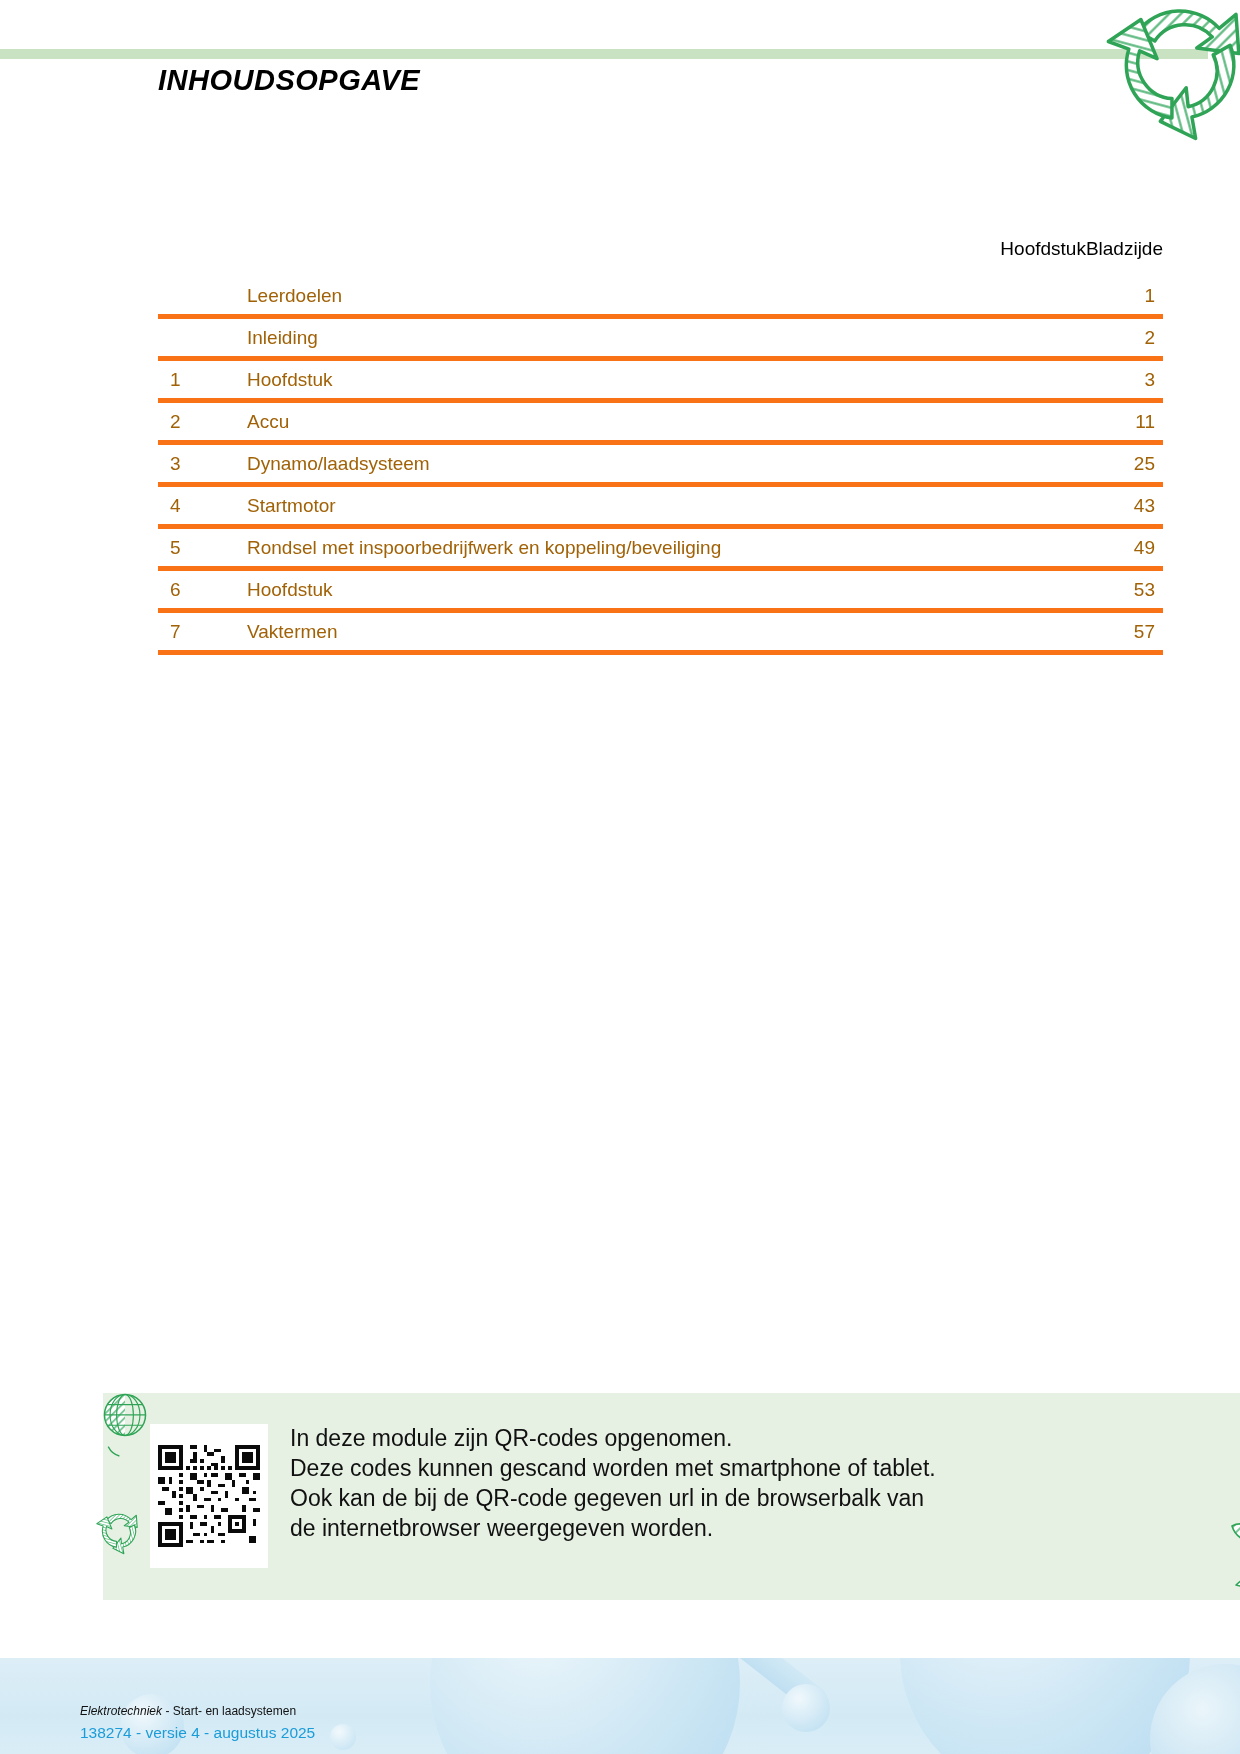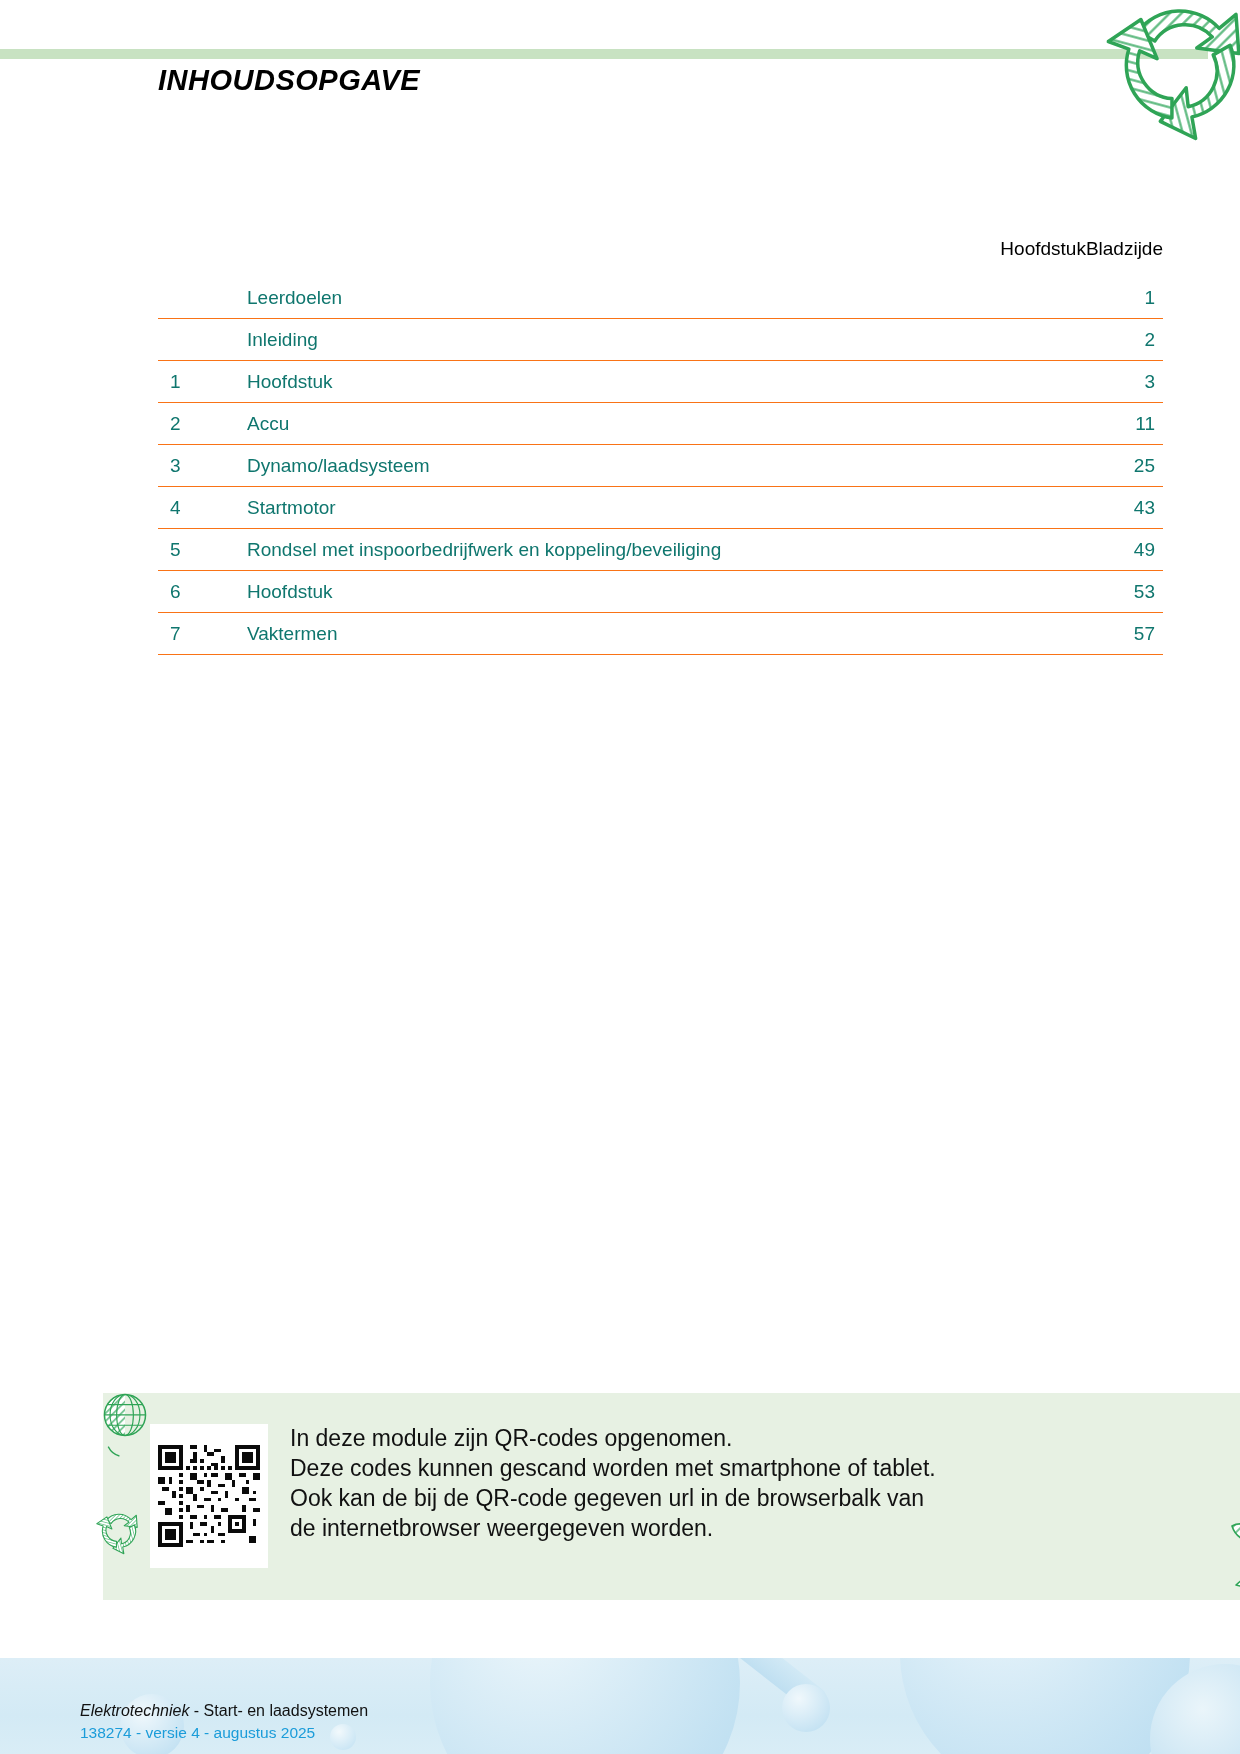--- a/index.html
+++ b/index.html
@@ -32,22 +32,22 @@
   }
 
   
   .toc { position:absolute; left:158px; top:238px; width:1005px; }
   .toc-head {
     display:flex; justify-content:flex-end;
     font-size:19px; height:39px; color:#000;
   }
   .toc-row {
     height:42px; display:flex; align-items:center;
-    border-bottom:1px solid #f97316;
-    font-size:19px; color:#0f766e;
+    border-bottom:5px solid #f97316;
+    font-size:19px; color:#a16207;
   }
   .toc-row .num   { width:89px; padding-left:12px; }
   .toc-row .title { flex:1; }
   .toc-row .pagenum { padding-right:8px; }
 
   
   .qr-box {
     position:absolute; left:103px; top:1393px;
     width:1216px; height:207px;
     background:#e7f1e3;
@@ -85,21 +85,21 @@
         background:radial-gradient(circle at 35% 30%, #eaf5fa 0%, #bfdff1 70%, #aed6ed 100%); }
   .b6 { left:330px;  top:66px;  width:26px;  height:26px;
         background:radial-gradient(circle at 35% 30%, #f2f9fc 0%, #c9e5f4 80%); }
   .rod {
     position:absolute; left:690px; top:-10px; width:150px; height:26px;
     background:linear-gradient(180deg,#cfe8f5,#b9dcf0); border-radius:13px;
     transform:rotate(38deg); opacity:.8;
   }
 
   .footer-text { position:absolute; left:80px; top:1700px; line-height:22px; }
-  .footer-line1 { font-size:16px; color:#111; }
+  .footer-line1 { font-size:12px; color:#111; }
   .footer-line1 .it { font-style:italic; }
   .footer-line2 { font-size:15.5px; color:#1b9cd9; }
 </style>
 </head>
 <body>
 
 <div class="top-bar"></div>
 
 <svg class="recycle-top" viewBox="0 0 120 120" aria-hidden="true">
   <defs>

